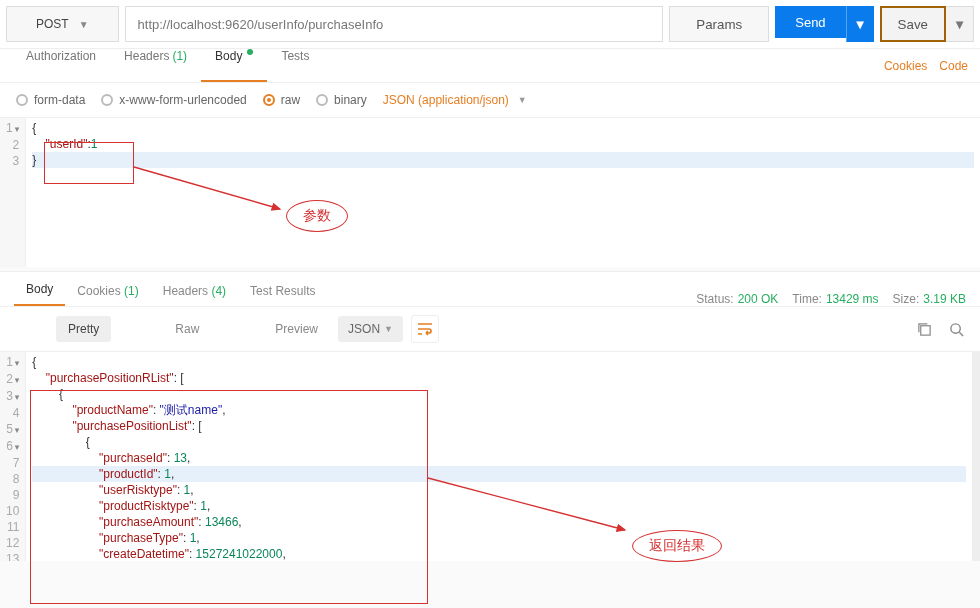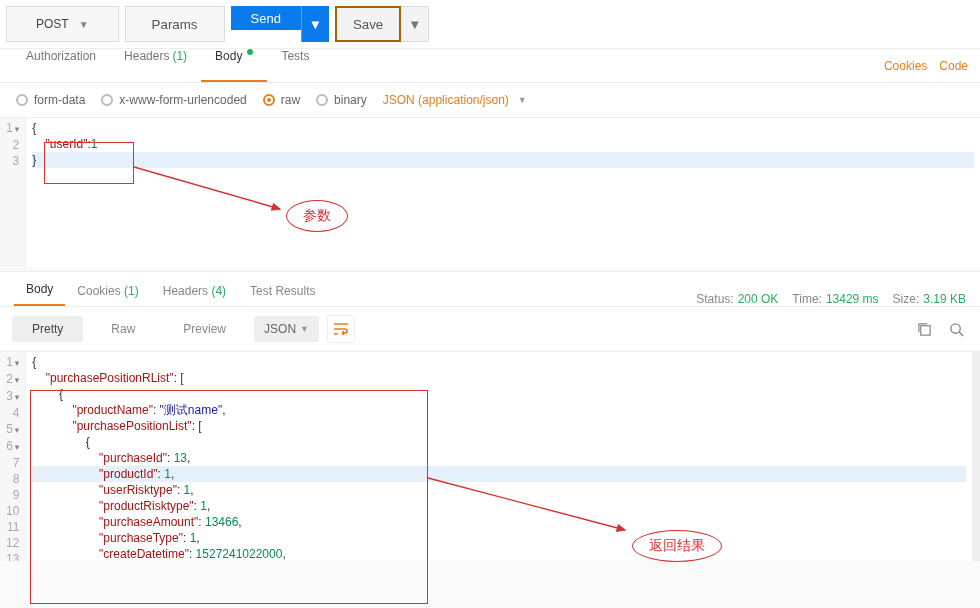--- a/index.html
+++ b/index.html
@@ -5,21 +5,21 @@
 * { margin:0; padding:0; box-sizing:border-box; font-family:"Helvetica Neue",Helvetica,Arial,sans-serif; }
 body { background:#fafafa; font-size:12px; color:#555; width:980px; height:608px; overflow:hidden; position:relative; }
 
 
 .topbar { display:flex; align-items:center; padding:6px 6px; gap:6px; background:#fff; border-bottom:1px solid #eee; }
 .method-select { display:flex; align-items:center; background:#f7f7f7; border:1px solid #ddd; height:36px; padding:0 29px; cursor:pointer; color:#444; }
 .method-select .caret { margin-left:10px; font-size:10px; color:#888; }
 .url-input { flex:1; height:36px; border:1px solid #ddd; padding:0 12px; color:#777; background:#fff; outline:none; font-size:13px; }
 .params-btn { height:36px; padding:0 26px; background:#f7f7f7; border:1px solid #ddd; color:#555; cursor:pointer; }
 .send-group { display:flex; }
-.send-btn { height:24px; padding:0 20px; background:#097bed; color:#fff; border:none; cursor:pointer; font-size:13px; }
+.send-btn { height:32px; padding:0 20px; background:#097bed; color:#fff; border:none; cursor:pointer; font-size:13px; }
 .send-caret { height:36px; width:28px; background:#097bed; border:none; border-left:1px solid rgba(255,255,255,0.3); color:#fff; cursor:pointer; }
 .save-btn { height:36px; padding:0 16px; background:#f3f3f3; border:2px solid #a16207; cursor:pointer; color:#555; }
 .save-caret { height:36px; width:28px; background:#f3f3f3; border:1px solid #ddd; border-left:none; cursor:pointer; color:#777; }
 
 
 .tabs { display:flex; align-items:center; background:#fff; padding:0 12px; height:34px; border-bottom:1px solid #eee; }
 .tab { padding:0 14px; height:100%; display:flex; align-items:flex-start; color:#777; cursor:pointer; font-size:12px; }
 .tab .count-green { color:#27ae60; margin-left:3px; }
 .tab .dot-green { width:6px; height:6px; background:#27ae60; border-radius:50%; margin-left:5px; }
 .tab.active { color:#333; border-bottom:2px solid #e67e22; }
@@ -51,21 +51,21 @@
 
 .resp-bar { display:flex; align-items:flex-end; background:#fff; padding:0 14px; height:36px; border-top:1px solid #eee; border-bottom:1px solid #eee; margin-top:4px; }
 .resp-tab { padding:0 12px 8px; color:#888; cursor:pointer; font-size:12px; }
 .resp-tab.active { color:#333; border-bottom:2px solid #e67e22; }
 .resp-bar .spacer { flex:1; }
 .status-pair { margin-left:14px; color:#888; }
 .status-pair .val { color:#27ae60; margin-left:4px; }
 
 
 .resp-toolbar { display:flex; align-items:center; background:#fff; padding:8px 12px; gap:8px; }
-.pill { padding:6px 20px; color:#888; cursor:pointer; border-radius:3px; font-size:12px; }
+.pill { padding:6px 12px; color:#888; cursor:pointer; border-radius:3px; font-size:12px;margin-left:44px; }
 .pill.active { background:#eee; color:#444; }
 .pill-dropdown { display:flex; align-items:center; background:#eee; border-radius:3px; padding:6px 10px; color:#666; cursor:pointer; font-size:12px; }
 .wrap-btn { width:28px; height:28px; display:flex; align-items:center; justify-content:center; background:#fff; border:1px solid #eee; border-radius:3px; cursor:pointer; }
 .wrap-btn svg { stroke:#e67e22; }
 .resp-toolbar .spacer { flex:1; }
 .icon-btn { width:24px; height:24px; display:flex; align-items:center; justify-content:center; cursor:pointer; color:#888; }
 
 
 .resp-editor { height:210px; overflow:hidden; border-right:8px solid #eee; }
 
@@ -78,20 +78,21 @@
 .caret-sm { font-size:9px; color:#999; margin-left:4px; }
 </style>
 </head>
 <body>
 
 <div class="topbar">
   <div class="method-select">
     <span>POST</span>
     <span class="caret">▼</span>
   </div>
+  <input class="url-input" value="http://localhost:9620/userInfo/purchaseInfo" style="">
   <button class="params-btn">Params</button>
   <div class="send-group">
     <button class="send-btn">Send</button>
     <button class="send-caret">▼</button>
   </div>
   <div class="send-group">
     <button class="save-btn">Save</button>
     <button class="save-caret">▼</button>
   </div>
 </div>

